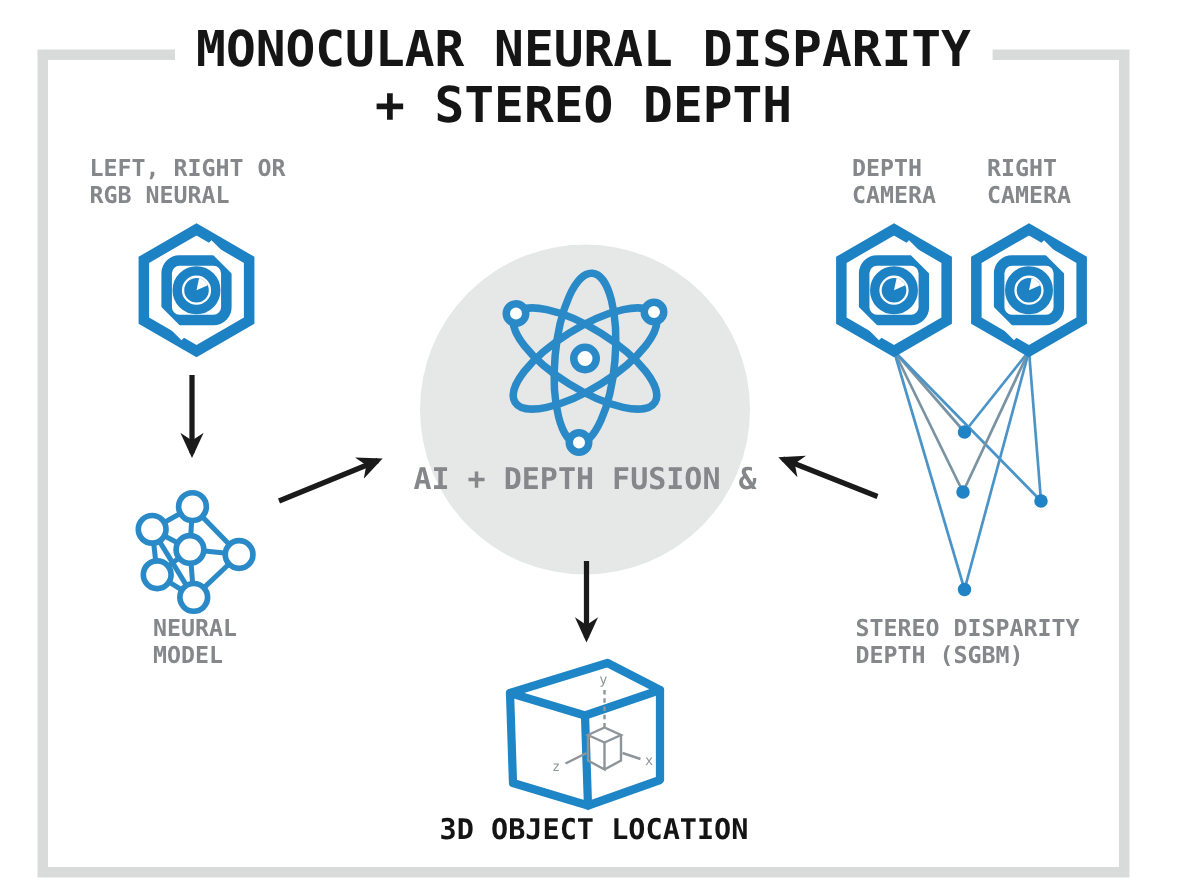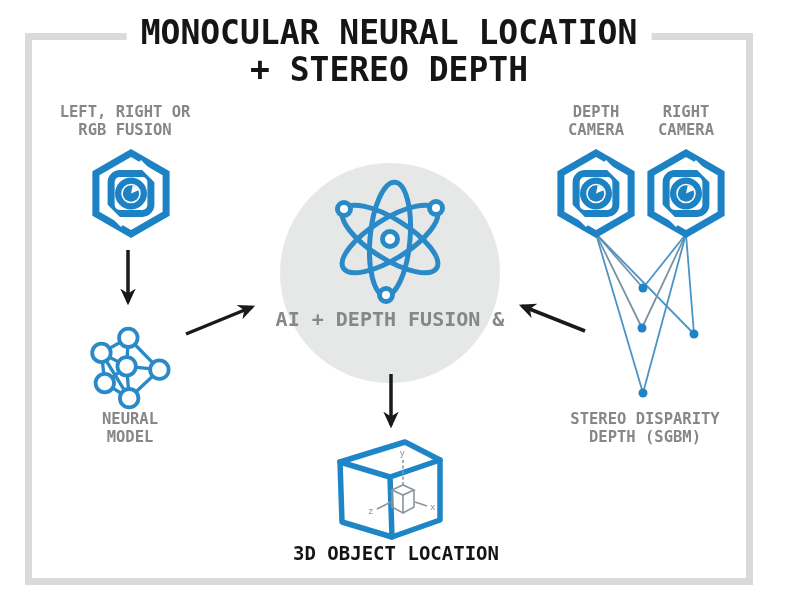--- a/index.html
+++ b/index.html
@@ -4,21 +4,21 @@
 <style>
   html,body{margin:0;padding:0;background:#ffffff;}
   .stage{position:relative;width:800px;height:595px;background:#ffffff;overflow:hidden;
          font-family:"DejaVu Sans Mono","Liberation Mono",monospace;}
   .frame{position:absolute;left:25px;top:33px;width:728px;height:552px;
          border:7px solid #d9dbdb;box-sizing:border-box;}
   .title{position:absolute;left:389px;top:14px;transform:translateX(-50%);
          background:#ffffff;padding:0 14px;text-align:center;
          font-weight:700;font-size:33px;line-height:37px;color:#151515;
          letter-spacing:0px;white-space:nowrap;z-index:3;}
-  .glabel{position:absolute;transform:translateX(-50%);text-align:center;
+  .glabel{position:absolute;transform:translateX(-50%);text-align:left;
           color:#85878a;font-weight:700;font-size:15.5px;line-height:17.5px;
           white-space:nowrap;z-index:3;}
   .blabel{position:absolute;transform:translateX(-50%);text-align:left;
           color:#141414;font-weight:700;font-size:19px;line-height:21px;
           white-space:nowrap;z-index:3;}
   .bigcircle{position:absolute;left:280px;top:163px;width:220px;height:220px;
              border-radius:50%;background:#e6e8e8;z-index:0;}
   svg.icon{position:absolute;z-index:2;overflow:visible;}
   svg.overlay{position:absolute;left:0;top:0;z-index:1;}
 </style>
@@ -37,21 +37,21 @@
         <circle cx="50" cy="57" r="16.5" fill="#ffffff" stroke="#1d82c4" stroke-width="8"></circle>
         <circle cx="50" cy="57" r="10.5" fill="#1d82c4"></circle>
         <path d="M50,57 L52.2,46.7 A10.5,10.5 0 0 1 59.6,52.8 Z" fill="#ffffff"></path>
       </g>
     </defs>
   </svg>
 
   <div class="frame"></div>
 
   <div class="title">
-    <div>MONOCULAR NEURAL LOCATION</div>
+    <div>MONOCULAR NEURAL DISPARITY</div>
     <div>+ STEREO DEPTH</div>
   </div>
 
   <div class="bigcircle"></div>
 
   <svg class="overlay" width="800" height="595" viewBox="0 0 800 595">
     <defs>
       <marker id="ah" viewBox="0 0 10 10" refX="8" refY="5" markerWidth="4.8" markerHeight="4.8" orient="auto-start-reverse">
         <path d="M0,0.4 L10,5 L0,9.6 L3,5 Z" fill="#1a1a1a"></path>
       </marker>
@@ -77,21 +77,21 @@
     <g fill="#1f83c5">
       <circle cx="643" cy="288" r="4.5"></circle>
       <circle cx="642" cy="328" r="4.5"></circle>
       <circle cx="694" cy="334" r="4.5"></circle>
       <circle cx="643" cy="393" r="4.5"></circle>
     </g>
   </svg>
 
   <div class="glabel" style="left:125px;top:104px">
     <div>LEFT, RIGHT OR</div>
-    <div>RGB FUSION</div>
+    <div>RGB NEURAL</div>
   </div>
 
   <svg class="icon" style="left:92px;top:149px" width="78" height="89" viewBox="0 0 100 114">
     <use href="#camera-sym"></use>
   </svg>
 
   <svg class="icon" style="left:88px;top:326px" width="84" height="84" viewBox="0 0 100 100">
     <g stroke="#2a8ac8" stroke-width="4" fill="none">
       <line x1="48" y1="14" x2="16" y2="32"></line>
         <line x1="48" y1="14" x2="46" y2="48"></line>

